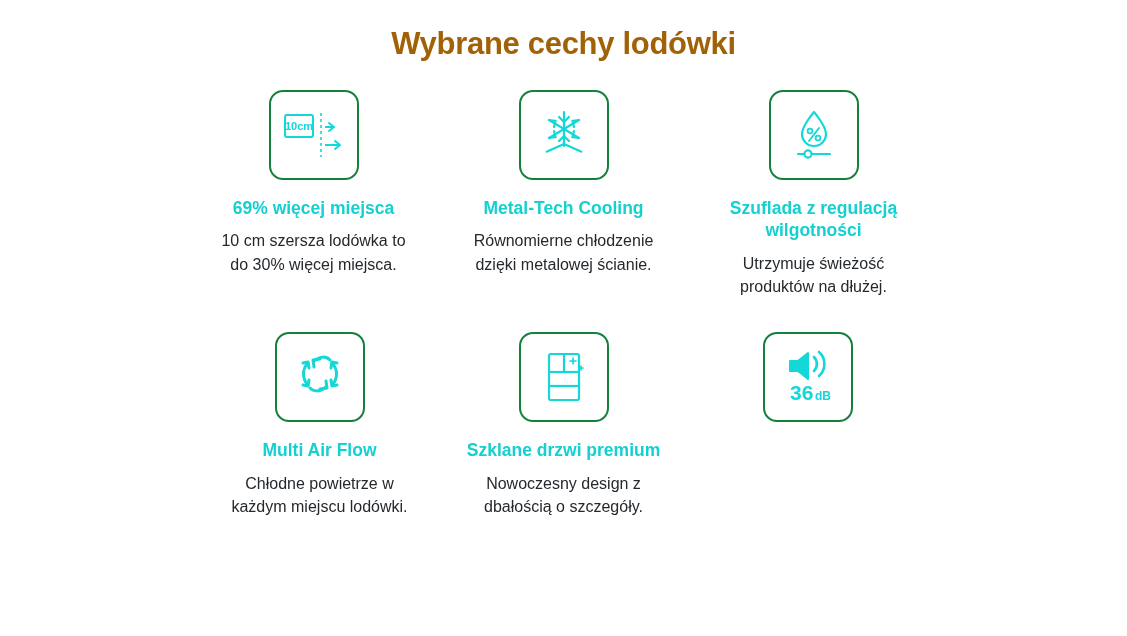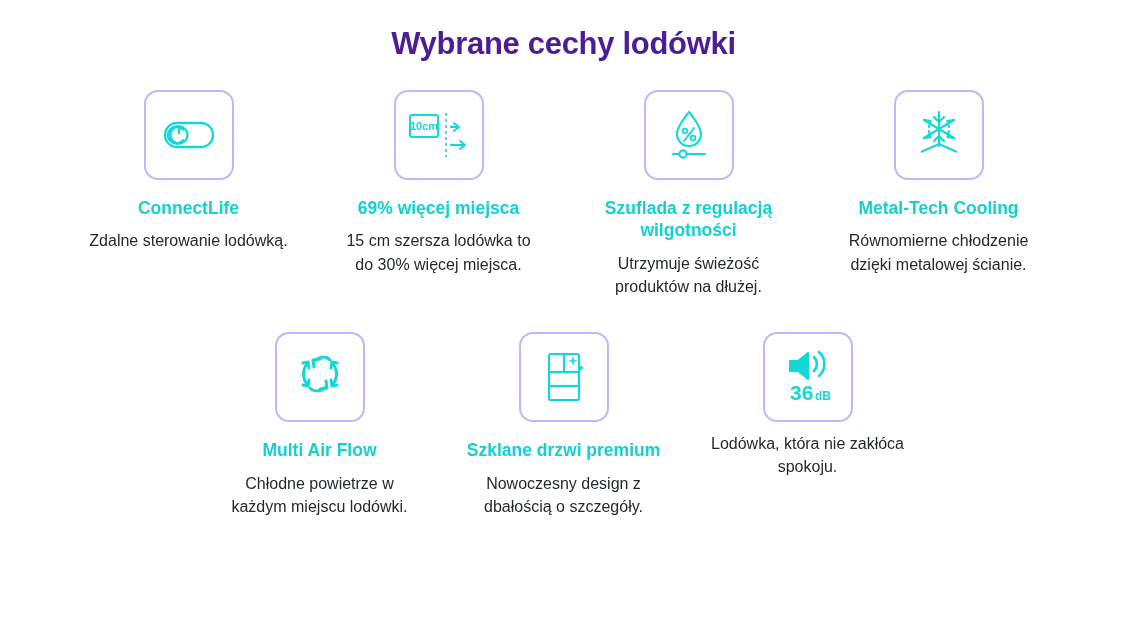--- a/index.html
+++ b/index.html
@@ -18,21 +18,21 @@
     position: relative;
     width: 1127px;
     height: 636px;
     box-sizing: border-box;
   }
   .page-title {
     text-align: center;
     font-size: 31px;
     font-weight: bold;
     letter-spacing: -0.3px;
-    color: #4c1d95;
+    color: #a16207;
     margin: 26px 0 12px 0;
     padding: 0;
   }
   .grid {
     display: flex;
     flex-wrap: wrap;
     justify-content: center;
     margin-top: 28px;
   }
   .row {
@@ -48,21 +48,21 @@
     align-items: center;
     text-align: center;
   }
   .row-2 .feature {
     margin: 0 22px;
     text-align: center;
   }
   .icon-box {
     width: 90px;
     height: 90px;
-    border: 2px solid #c4b5fd;
+    border: 2px solid #15803d;
     border-radius: 14px;
     display: flex;
     align-items: center;
     justify-content: center;
     box-sizing: border-box;
   }
   .feature-title {
     margin-top: 17px;
     font-size: 17.5px;
     font-weight: bold;
@@ -84,62 +84,35 @@
 <body>
 
 <div class="page">
 
   <h1 class="page-title">Wybrane cechy lodówki</h1>
 
   <div class="grid">
 
     <div class="row row-1">
 
-      <div class="feature">
-        <div class="icon-box">
-          <svg width="60" height="44" viewBox="0 0 60 44">
-            <rect x="6" y="10" width="48" height="24" rx="12" fill="none" stroke="#14d8d8" stroke-width="2.4"></rect>
-            <circle cx="20" cy="22" r="8.5" fill="none" stroke="#14d8d8" stroke-width="2.4"></circle>
-            <path d="M24 16.5 A8.5 8.5 0 1 0 24 27.5" fill="none" stroke="#14d8d8" stroke-width="2.6" stroke-linecap="round"></path>
-            <line x1="20" y1="13.5" x2="20" y2="20" stroke="#14d8d8" stroke-width="2.6" stroke-linecap="round"></line>
-          </svg>
-        </div>
-        <div class="feature-title">ConnectLife</div>
-        <div class="feature-desc">Zdalne sterowanie lodówką.</div>
-      </div>
 
       <div class="feature">
         <div class="icon-box">
           <svg width="66" height="56" viewBox="0 0 66 56">
             <rect x="4" y="8" width="28" height="22" rx="2" fill="none" stroke="#14d8d8" stroke-width="2"></rect>
             <text x="18" y="23" font-family="Liberation Sans, sans-serif" font-size="11" font-weight="bold" fill="#14d8d8" text-anchor="middle">10cm</text>
             <line x1="40" y1="6" x2="40" y2="50" stroke="#14d8d8" stroke-width="1.6" stroke-dasharray="3 3"></line>
             <line x1="44" y1="38" x2="58" y2="38" stroke="#14d8d8" stroke-width="2"></line>
             <path d="M54 34 L59 38 L54 42" fill="none" stroke="#14d8d8" stroke-width="2" stroke-linecap="round" stroke-linejoin="round"></path>
             <line x1="44" y1="20" x2="52" y2="20" stroke="#14d8d8" stroke-width="2"></line>
             <path d="M48 16 L53 20 L48 24" fill="none" stroke="#14d8d8" stroke-width="2" stroke-linecap="round" stroke-linejoin="round"></path>
           </svg>
         </div>
         <div class="feature-title">69% więcej miejsca</div>
-        <div class="feature-desc">15 cm szersza lodówka to do 30% więcej miejsca.</div>
-      </div>
-
-      <div class="feature">
-        <div class="icon-box">
-          <svg width="56" height="58" viewBox="0 0 56 58">
-            <path d="M28 6 C28 6 16 20 16 28 a12 12 0 0 0 24 0 C40 20 28 6 28 6 Z" fill="none" stroke="#14d8d8" stroke-width="2.2" stroke-linejoin="round"></path>
-            <circle cx="24" cy="25" r="2.4" fill="none" stroke="#14d8d8" stroke-width="1.8"></circle>
-            <circle cx="32" cy="32" r="2.4" fill="none" stroke="#14d8d8" stroke-width="1.8"></circle>
-            <line x1="33" y1="22" x2="23" y2="35" stroke="#14d8d8" stroke-width="2" stroke-linecap="round"></line>
-            <line x1="12" y1="48" x2="44" y2="48" stroke="#14d8d8" stroke-width="2.2" stroke-linecap="round"></line>
-            <circle cx="22" cy="48" r="3.6" fill="#ffffff" stroke="#14d8d8" stroke-width="2.2"></circle>
-          </svg>
-        </div>
-        <div class="feature-title">Szuflada z regulacją wilgotności</div>
-        <div class="feature-desc">Utrzymuje świeżość produktów na dłużej.</div>
+        <div class="feature-desc">10 cm szersza lodówka to do 30% więcej miejsca.</div>
       </div>
 
       <div class="feature">
         <div class="icon-box">
           <svg width="60" height="58" viewBox="0 0 60 58">
             <g stroke="#14d8d8" stroke-width="2.2" stroke-linecap="round" fill="none">
               <line x1="30" y1="6" x2="30" y2="40"></line>
               <line x1="15" y1="14" x2="45" y2="32"></line>
               <line x1="45" y1="14" x2="15" y2="32"></line>
               <path d="M25 11 L30 16 L35 11"></path>
@@ -149,20 +122,35 @@
               <path d="M45 14 L38.5 15 L40 21"></path>
               <path d="M15 32 L21.5 31 L20 25"></path>
             </g>
             <path d="M12 46 L30 38 L48 46" fill="none" stroke="#14d8d8" stroke-width="2.2" stroke-linejoin="round"></path>
           </svg>
         </div>
         <div class="feature-title">Metal-Tech Cooling</div>
         <div class="feature-desc">Równomierne chłodzenie dzięki metalowej ścianie.</div>
       </div>
 
+      <div class="feature">
+        <div class="icon-box">
+          <svg width="56" height="58" viewBox="0 0 56 58">
+            <path d="M28 6 C28 6 16 20 16 28 a12 12 0 0 0 24 0 C40 20 28 6 28 6 Z" fill="none" stroke="#14d8d8" stroke-width="2.2" stroke-linejoin="round"></path>
+            <circle cx="24" cy="25" r="2.4" fill="none" stroke="#14d8d8" stroke-width="1.8"></circle>
+            <circle cx="32" cy="32" r="2.4" fill="none" stroke="#14d8d8" stroke-width="1.8"></circle>
+            <line x1="33" y1="22" x2="23" y2="35" stroke="#14d8d8" stroke-width="2" stroke-linecap="round"></line>
+            <line x1="12" y1="48" x2="44" y2="48" stroke="#14d8d8" stroke-width="2.2" stroke-linecap="round"></line>
+            <circle cx="22" cy="48" r="3.6" fill="#ffffff" stroke="#14d8d8" stroke-width="2.2"></circle>
+          </svg>
+        </div>
+        <div class="feature-title">Szuflada z regulacją wilgotności</div>
+        <div class="feature-desc">Utrzymuje świeżość produktów na dłużej.</div>
+      </div>
+
     </div>
 
     <div class="row row-2">
 
       <div class="feature">
         <div class="icon-box">
           <svg width="60" height="56" viewBox="0 0 60 56">
             <g fill="none" stroke="#14d8d8" stroke-width="3" stroke-linecap="round" stroke-linejoin="round">
               <path d="M18 14 C12 20 12 30 18 36"></path>
               <path d="M13 14 L18 13 L19 19"></path>
@@ -203,19 +191,18 @@
       <div class="feature">
         <div class="icon-box">
           <svg width="64" height="60" viewBox="0 0 64 60">
             <path d="M14 14 h8 l10 -8 v26 l-10 -8 h-8 Z" fill="#14d8d8" stroke="#14d8d8" stroke-width="2" stroke-linejoin="round"></path>
             <path d="M38 10 a10 10 0 0 1 0 14" fill="none" stroke="#14d8d8" stroke-width="2.6" stroke-linecap="round"></path>
             <path d="M43 5 a16 16 0 0 1 0 24" fill="none" stroke="#14d8d8" stroke-width="2.6" stroke-linecap="round"></path>
             <text x="14" y="53" font-family="Liberation Sans, sans-serif" font-size="21" font-weight="bold" fill="#14d8d8">36</text>
             <text x="39" y="53" font-family="Liberation Sans, sans-serif" font-size="12" font-weight="bold" fill="#14d8d8">dB</text>
           </svg>
         </div>
-        <div class="feature-desc">Lodówka, która nie zakłóca spokoju.</div>
       </div>
 
     </div>
 
   </div>
 </div>
 
 </body></html>

